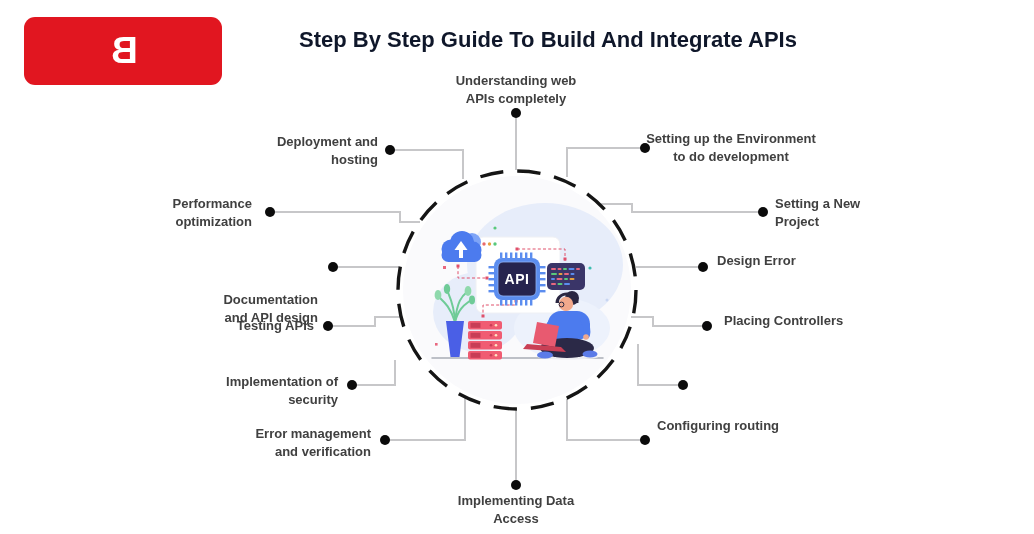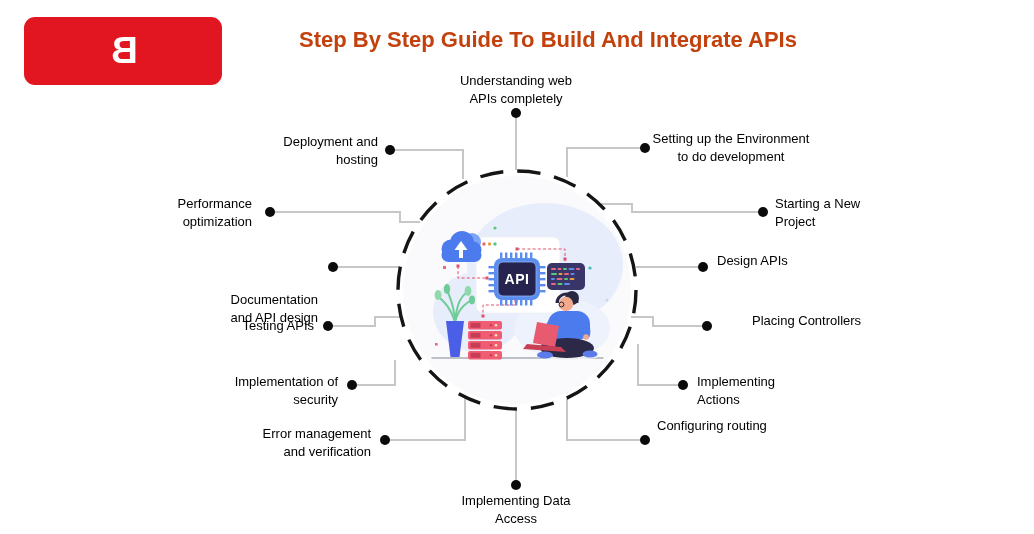--- a/index.html
+++ b/index.html
@@ -3,29 +3,29 @@
 <meta charset="utf-8">
 <style>
   html,body{margin:0;padding:0;background:#ffffff;}
   .canvas{position:relative;width:1034px;height:534px;background:#ffffff;overflow:hidden;
           font-family:"Liberation Sans",sans-serif;}
   .logo{position:absolute;left:24px;top:17px;width:198px;height:68px;background:#E11620;
         border-radius:11px;display:flex;align-items:center;justify-content:center;
         color:#ffffff;font-weight:bold;font-size:37px;letter-spacing:2px;}
   .logo .flipped{display:inline-block;transform:scaleX(-1);}
   .title{position:absolute;left:548px;top:26px;transform:translateX(-50%);white-space:nowrap;
-         font-size:22px;line-height:28px;font-weight:bold;color:#c2410c;letter-spacing:0px;}
+         font-size:22px;line-height:28px;font-weight:bold;color:#0f172a;letter-spacing:0px;}
   svg.diagram{position:absolute;left:0;top:0;}
-  .lbl{position:absolute;font-size:13px;line-height:18px;font-weight:normal;color:#000000;
+  .lbl{position:absolute;font-size:13px;line-height:18px;font-weight:bold;color:#404040;
        white-space:pre-line;}
   .lbl-0{left:516px;top:72px;transform:translateX(-50%);text-align:center;}
   .lbl-1{left:731px;top:130px;transform:translateX(-50%);text-align:center;}
   .lbl-2{left:775px;top:195px;text-align:left;}
   .lbl-3{left:717px;top:252px;text-align:left;}
-  .lbl-4{left:752px;top:312px;text-align:left;}
+  .lbl-4{left:724px;top:312px;text-align:left;}
   .lbl-5{left:697px;top:373px;text-align:left;}
   .lbl-6{left:657px;top:417px;text-align:center;}
   .lbl-7{left:516px;top:492px;transform:translateX(-50%);text-align:center;}
   .lbl-8{right:663px;top:425px;text-align:right;}
   .lbl-9{right:696px;top:373px;text-align:right;}
   .lbl-10{right:720px;top:317px;text-align:right;}
   .lbl-11{right:716px;top:250px;text-align:right;margin-top:41px;}
   .lbl-12{right:782px;top:195px;text-align:right;}
   .lbl-13{right:656px;top:133px;text-align:right;}
   .connector{stroke:#C7C7C9;stroke-width:2;fill:none;}
@@ -231,26 +231,24 @@
       </g>
     </g>
 
     <circle cx="517" cy="290" r="119" fill="none" stroke="#151515" stroke-width="3.4" stroke-dasharray="23.385 14"></circle>
   </svg>
 
   <div class="lbl lbl-0">Understanding web
 APIs completely</div>
   <div class="lbl lbl-1">Setting up the Environment
 to do development</div>
-  <div class="lbl lbl-2">Starting a New
+  <div class="lbl lbl-2">Setting a New
 Project</div>
-  <div class="lbl lbl-3">Design APIs</div>
+  <div class="lbl lbl-3">Design Error</div>
   <div class="lbl lbl-4">Placing Controllers</div>
-  <div class="lbl lbl-5">Implementing
-Actions</div>
   <div class="lbl lbl-6">Configuring routing</div>
   <div class="lbl lbl-7">Implementing Data
 Access</div>
   <div class="lbl lbl-8">Error management
 and verification</div>
   <div class="lbl lbl-9">Implementation of
 security</div>
   <div class="lbl lbl-10">Testing APIs</div>
   <div class="lbl lbl-11">Documentation
 and API design</div>

